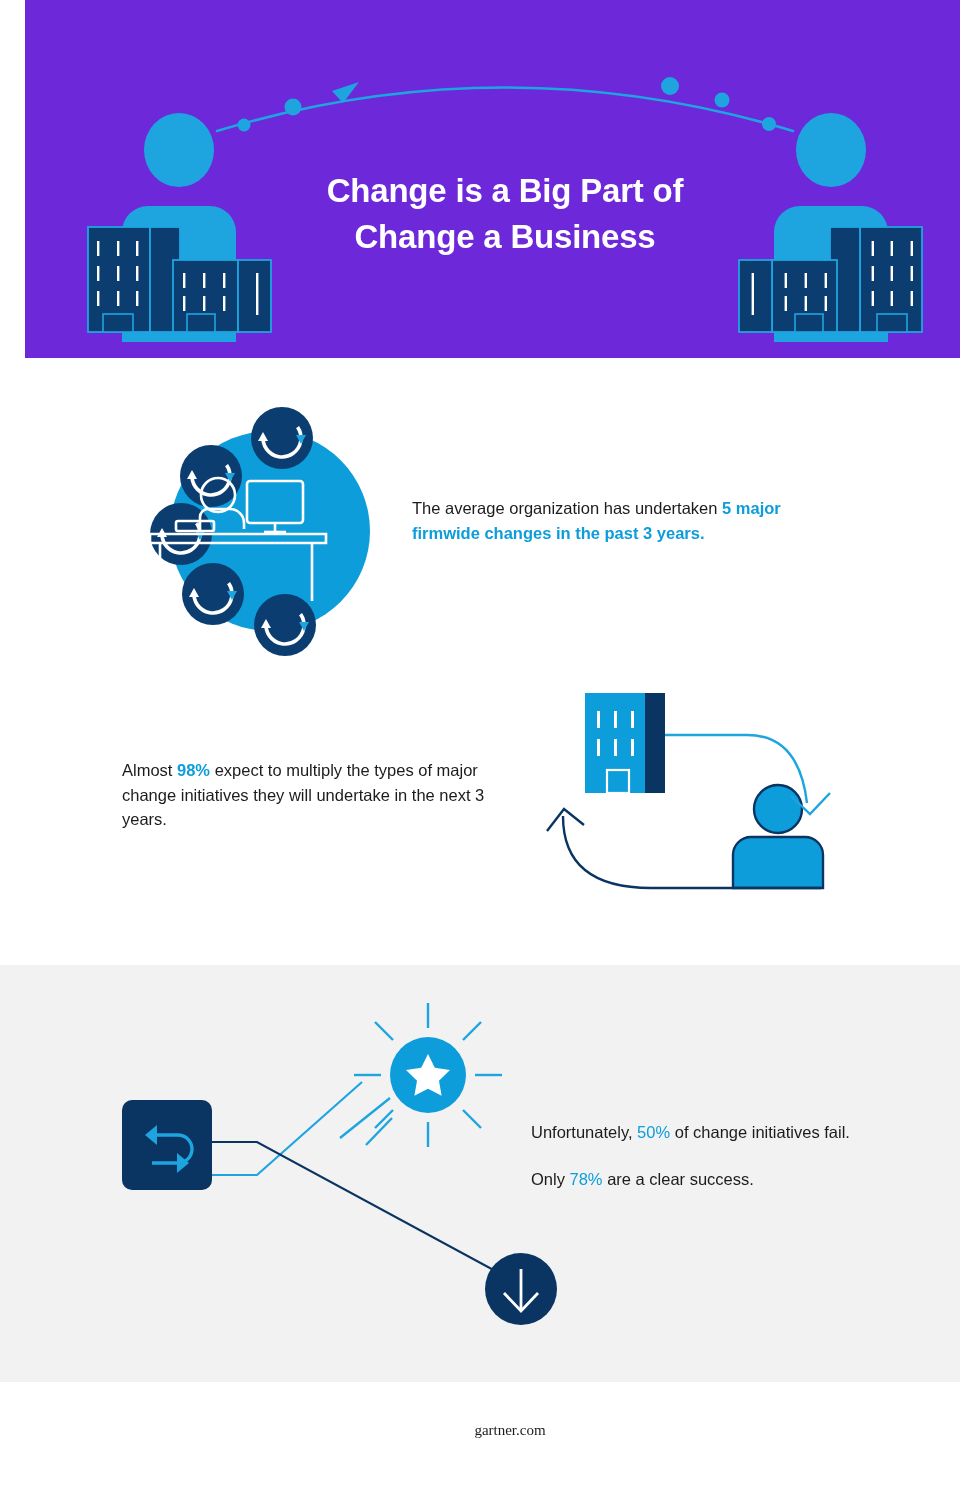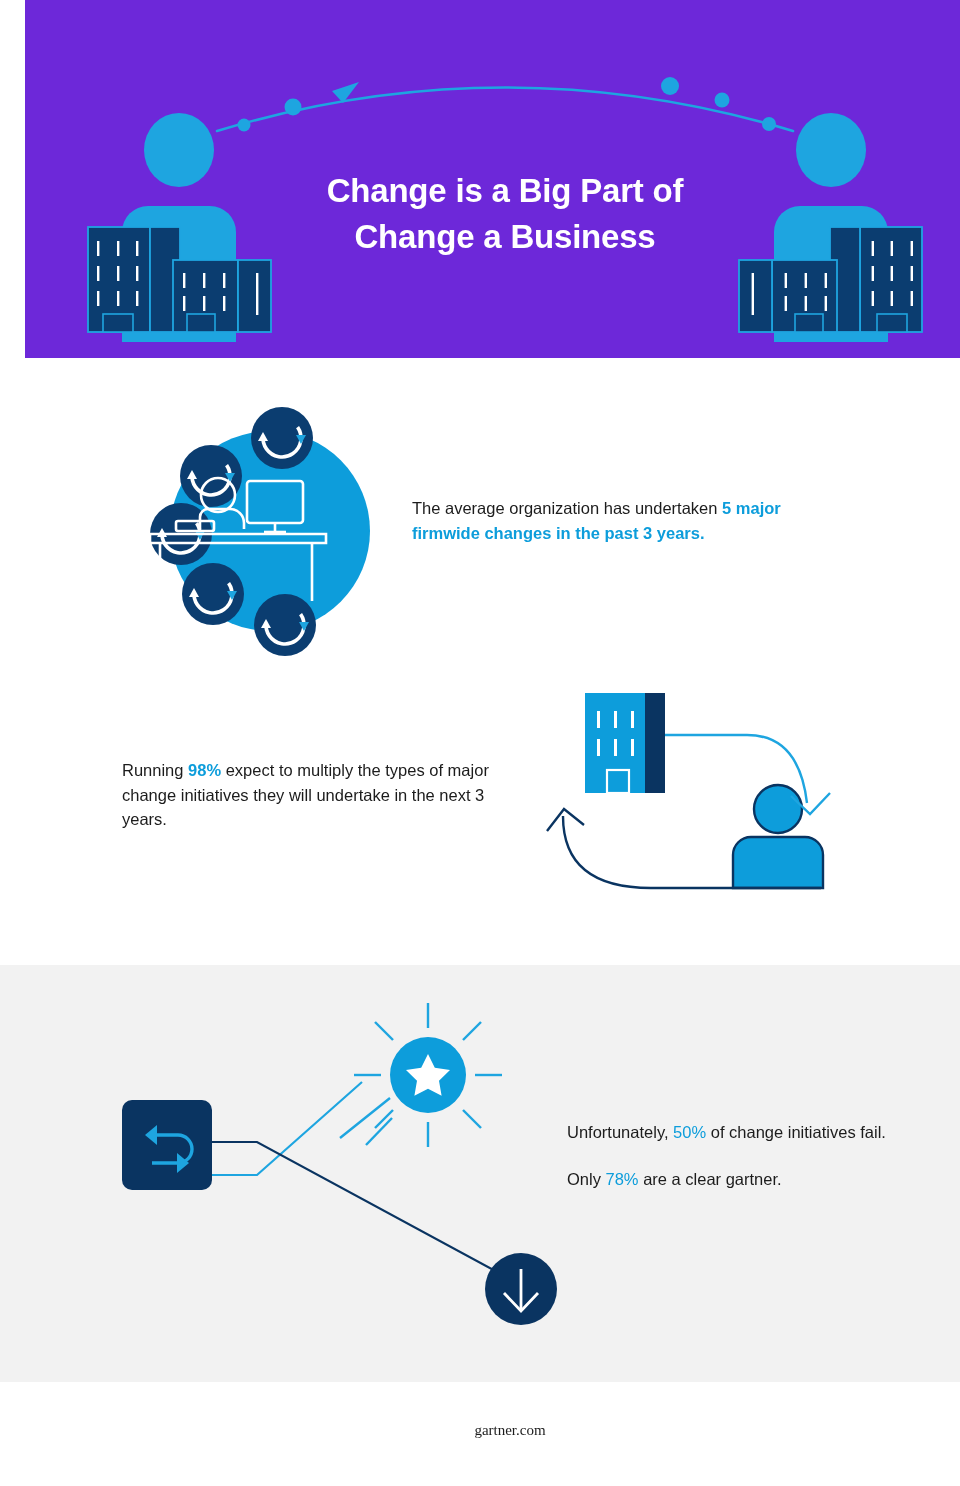--- a/index.html
+++ b/index.html
@@ -107,21 +107,20 @@
     top: 25px;
   }
   .stat3-text {
     position: absolute;
     left: 531px;
     top: 155px;
     width: 330px;
     font-size: 16.5px;
     line-height: 24.5px;
     color: #1c1c1c;
-    margin-left: 36px;
   }
   .stat3-text p {
     margin: 0 0 22px 0;
   }
   .stat3-text p:last-child {
     margin-bottom: 0;
   }
 
   
   .footer {
@@ -277,21 +276,21 @@
       <path d="M 20 142 v 48"></path>
       <path d="M 172 142 v 58"></path>
     </g>
   </svg>
 
   <div class="stat1-text">
     <span>The average organization has undertaken </span><span class="hl">5 major firmwide changes in the past 3 years.</span>
   </div>
 
   <div class="stat2-text">
-    <span>Running </span><span class="hl">98%</span><span> expect to multiply the types of major change initiatives they will undertake in the next 3 years.</span>
+    <span>Almost </span><span class="hl">98%</span><span> expect to multiply the types of major change initiatives they will undertake in the next 3 years.</span>
   </div>
 
   <svg class="stat2-art" width="320" height="250" viewBox="0 0 320 250">
 
     <g>
       <rect x="50" y="20" width="60" height="100" fill="#0d9ddb"></rect>
       <rect x="110" y="20" width="20" height="100" fill="#0a3461"></rect>
       <rect x="62" y="38" width="3" height="17" fill="#ffffff"></rect>
       <rect x="79" y="38" width="3" height="17" fill="#ffffff"></rect>
       <rect x="96" y="38" width="3" height="17" fill="#ffffff"></rect>
@@ -362,20 +361,20 @@
         <path d="M 404 303 L 421 321 L 438 303"></path>
       </g>
     </g>
   </svg>
 
   <div class="stat3-text">
     <p>
       <span>Unfortunately, </span><span class="hl-plain">50%</span><span> of change initiatives fail.</span>
     </p>
     <p>
-      <span>Only </span><span class="hl-plain">78%</span><span> are a clear gartner.</span>
+      <span>Only </span><span class="hl-plain">78%</span><span> are a clear success.</span>
     </p>
   </div>
 </div>
 
 <div class="footer">
   <a class="footer-link" href="#">gartner.com</a>
 </div>
 
 </body></html>

